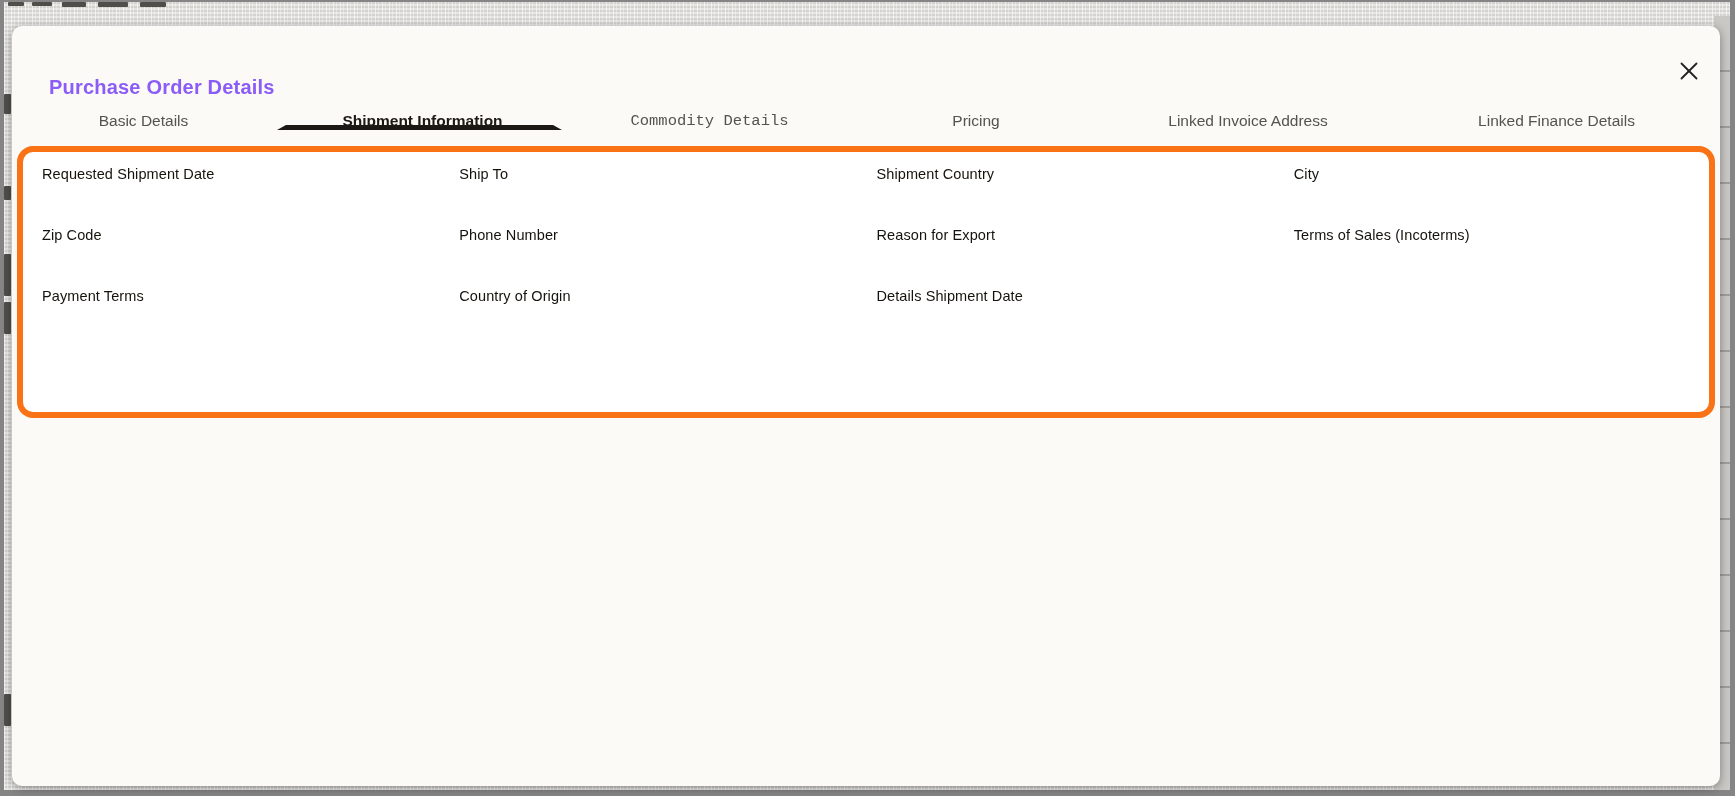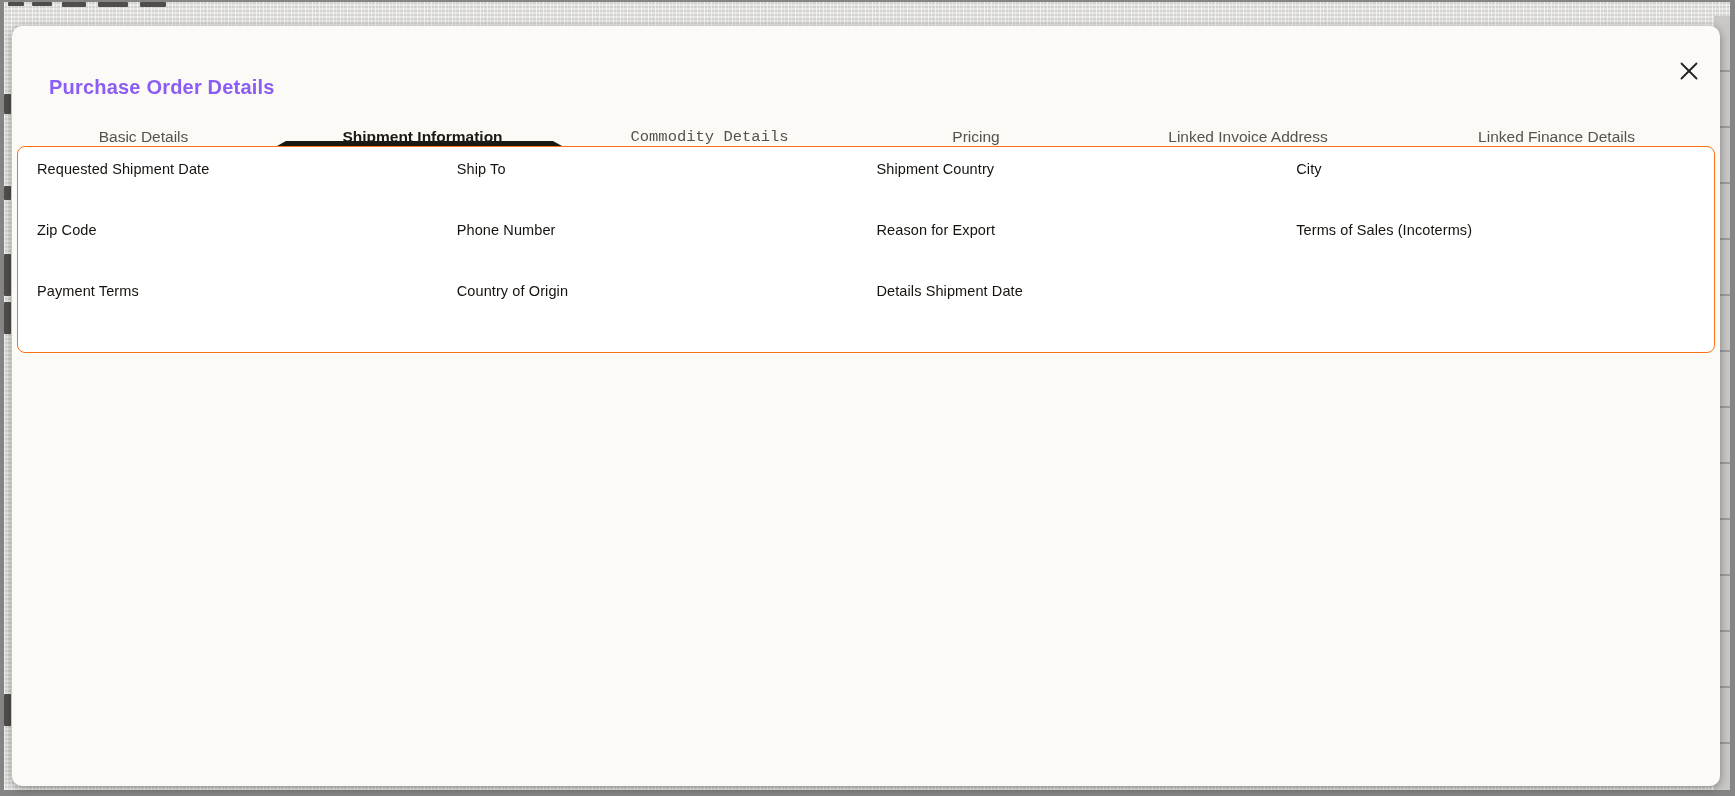--- a/index.html
+++ b/index.html
@@ -47,21 +47,21 @@
   }
   .close-btn{
     position:absolute;top:28px;right:14px;width:34px;height:34px;
     display:flex;align-items:center;justify-content:center;
     background:transparent;border:none;cursor:pointer;padding:0;
   }
 
   
   .tabbar{
     position:absolute;left:0;right:0;top:70px;height:50px;
-    display:flex;align-items:flex-end;
+    display:flex;align-items:center;
   }
   .tab{
     position:relative;display:flex;align-items:center;justify-content:center;
     background:transparent;border:none;cursor:pointer;padding:0;margin:0;
     font-family:inherit;font-size:15.5px;color:#55534d;
   }
   .tab.t0{flex:0 0 263px;}
   .tab.t1{flex:0 0 295px;}
   .tab.t2{flex:0 0 279px;font-family:Liberation Mono, monospace;}
   .tab.t3{flex:0 0 254px;}
@@ -72,22 +72,22 @@
     display:none;
   }
   .tab.active .underline{
     display:block;position:absolute;left:2px;right:8px;bottom:0;height:5px;
     background:#1c1813;
     clip-path:polygon(9px 0, calc(100% - 9px) 0, 100% 100%, 0 100%);
   }
 
   
   .card{
-    position:absolute;left:5px;right:5px;top:120px;height:207px;
-    background:#ffffff;border:1px solid #f97316;border-radius:8px;
+    position:absolute;left:5px;right:5px;top:120px;height:272px;
+    background:#ffffff;border:6px solid #f97316;border-radius:16px;
     box-sizing:border-box;
   }
   .field-grid{
     display:grid;grid-template-columns:repeat(4,1fr);
     padding:12px 8px 0 9px;
   }
   .cell{height:61px;padding-left:10px;box-sizing:border-box;}
   .field-label{
     font-size:14.5px;color:#16120d;line-height:20px;letter-spacing:.1px;
   }

